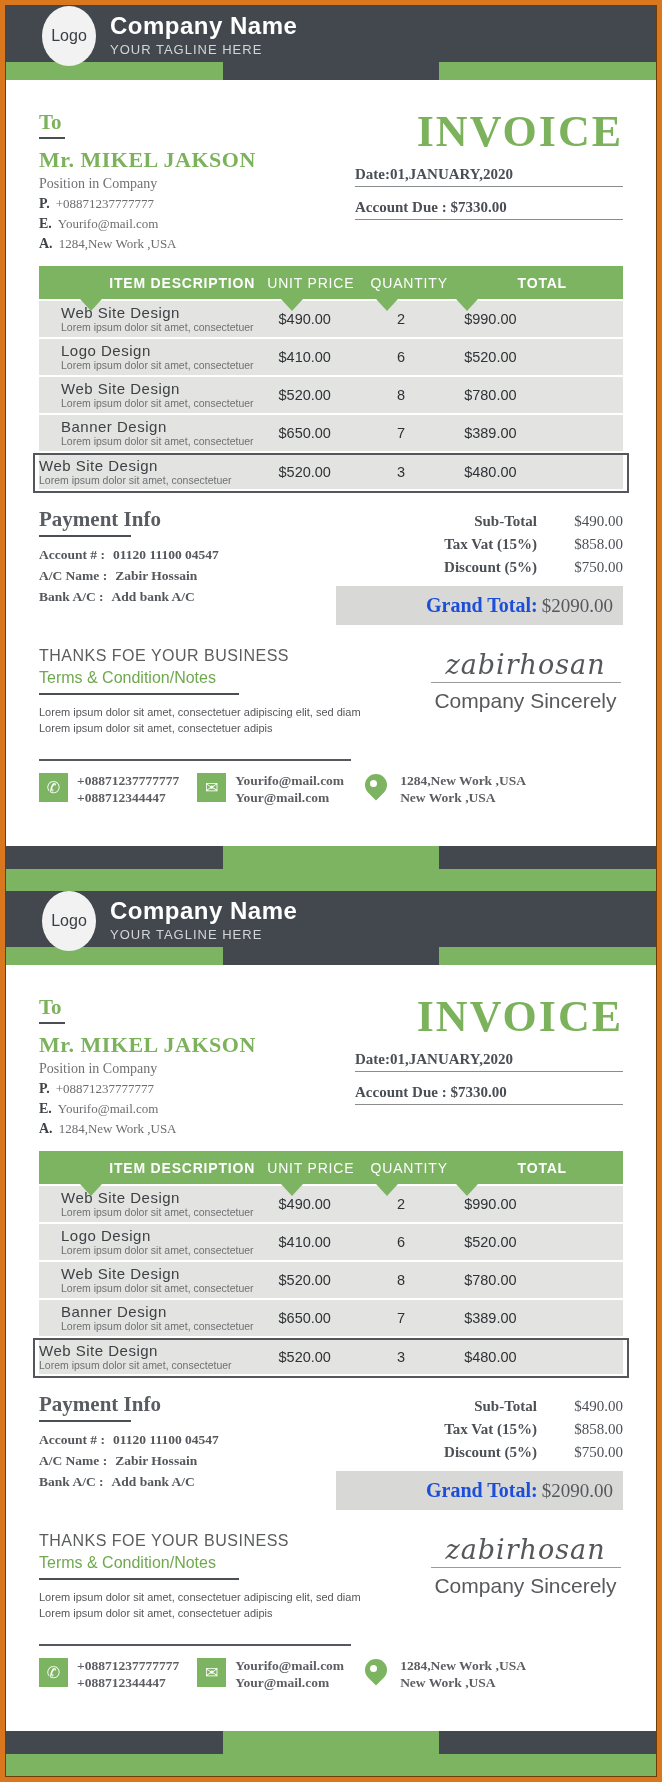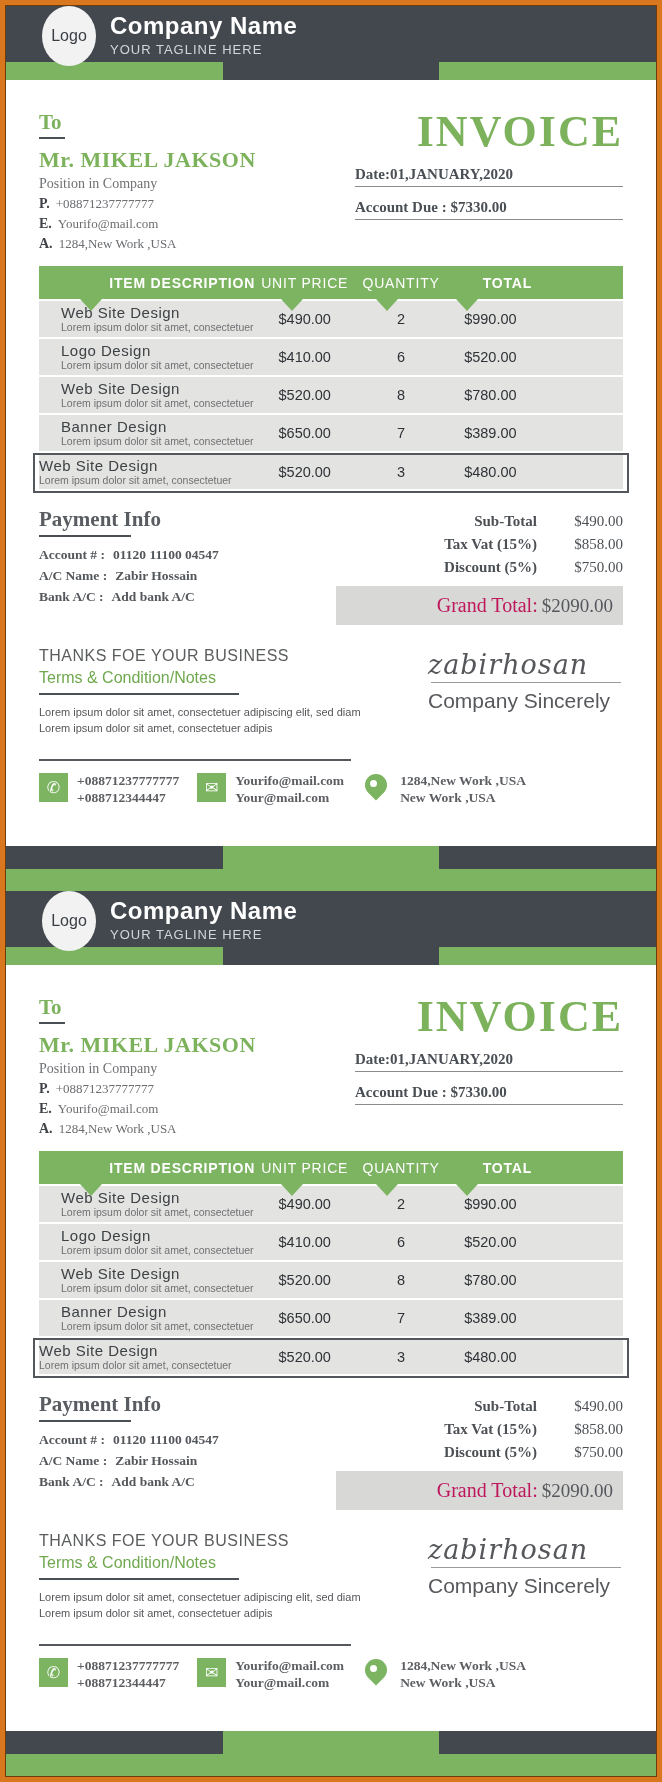--- a/index.html
+++ b/index.html
@@ -42,21 +42,21 @@
   .inv-title { font-family:"Liberation Serif", serif; font-weight:bold; color:#7cb25c;
                font-size:44px; letter-spacing:2px; line-height:1; }
   .meta-line { font-family:"Liberation Serif", serif; font-weight:bold; color:#4a4f55; font-size:15px;
                border-bottom:1px solid #8a8b8d; padding-bottom:3px; margin-top:12px; text-align:left; }
   .meta-line:first-of-type { margin-top:22px; }
 
   
   .table { margin-top:14px; }
   .thead { background:#7db462; height:33px; display:grid;
            grid-template-columns:37% 17% 16% 30%; align-items:center; }
-  .th { color:#ffffff; font-size:14px; letter-spacing:.8px; text-align:center; }
+  .th { color:#ffffff; font-size:14px; letter-spacing:.8px; text-align:right; }
   .th:first-child { text-align:right; padding-left:22px;font-weight:bold; }
   .th:last-child { padding-right:56px;font-weight:bold; }
   .tri-row { position:relative; height:0; }
   .tri { position:absolute; top:0; width:0; height:0;
          border-left:11px solid transparent; border-right:11px solid transparent;
          border-top:12px solid #7db462; }
   .tri1 { left:41px; } .tri2 { left:calc(43.4% - 11px); }
   .tri3 { left:calc(59.6% - 11px); } .tri4 { left:calc(73.3% - 11px); }
 
   .trow { background:#e3e3e1; margin-top:2px; height:36px; display:grid;
@@ -77,30 +77,30 @@
   .pay-line { font-family:"Liberation Serif", serif; font-weight:bold; color:#54575b; font-size:13.5px; margin-top:5px; }
   .pay-line .val { font-weight:bold; color:#54575b; margin-left:8px; }
 
   .totals { width:287px; }
   .tot-line { display:flex; justify-content:flex-end; font-family:"Liberation Serif", serif;
               color:#4c5055; font-size:15px; margin-top:6px; }
   .tot-line .lbl { font-weight:bold; }
   .tot-line .val { width:86px; text-align:right; }
   .grand-box { background:#d8d8d6; margin-top:10px; padding:8px 10px 8px 0;
                display:flex; justify-content:flex-end; align-items:baseline; }
-  .grand-lbl { font-family:"Liberation Serif", serif; font-weight:normal; color:#be185d; font-size:20px; }
+  .grand-lbl { font-family:"Liberation Serif", serif; font-weight:bold; color:#1d4ed8; font-size:20px; }
   .grand-val { font-family:"Liberation Serif", serif; color:#55585d; font-size:19px; margin-left:4px; }
 
   
   .close-row { display:flex; justify-content:space-between; margin-top:22px;gap:44px; }
   .thanks { color:#5a5c5e; font-size:16px; letter-spacing:.5px; }
   .terms-title { color:#6fa84e; font-size:16px; margin-top:4px; }
   .terms-underline { width:200px; border-bottom:2px solid #4a4f55; margin:6px 0 10px 0; }
   .terms-text { width:345px; color:#55565a; font-size:11px; line-height:1.45; }
-  .sig-block { width:240px; margin-top:2px; }
+  .sig-block { text-align:center; width:240px; margin-top:2px; }
   .sig-script { font-family:"DejaVu Serif", serif; font-style:italic; color:#55575a;
                 font-size:27px; letter-spacing:1px; }
   .sig-underline { border-bottom:1px solid #9a9b9d; width:190px; margin:2px auto 6px auto; }
   .sig-caption { color:#57595c; font-size:21px; }
 
   
   .contact-hr { border-bottom:2px solid #55585c; width:312px; margin-top:22px; }
   .contacts { display:flex; margin-top:12px; gap:18px; }
   .contact { display:flex; gap:9px; }
   .c-icon { width:29px; height:29px; background:#7db462; color:#ffffff; font-size:16px;

